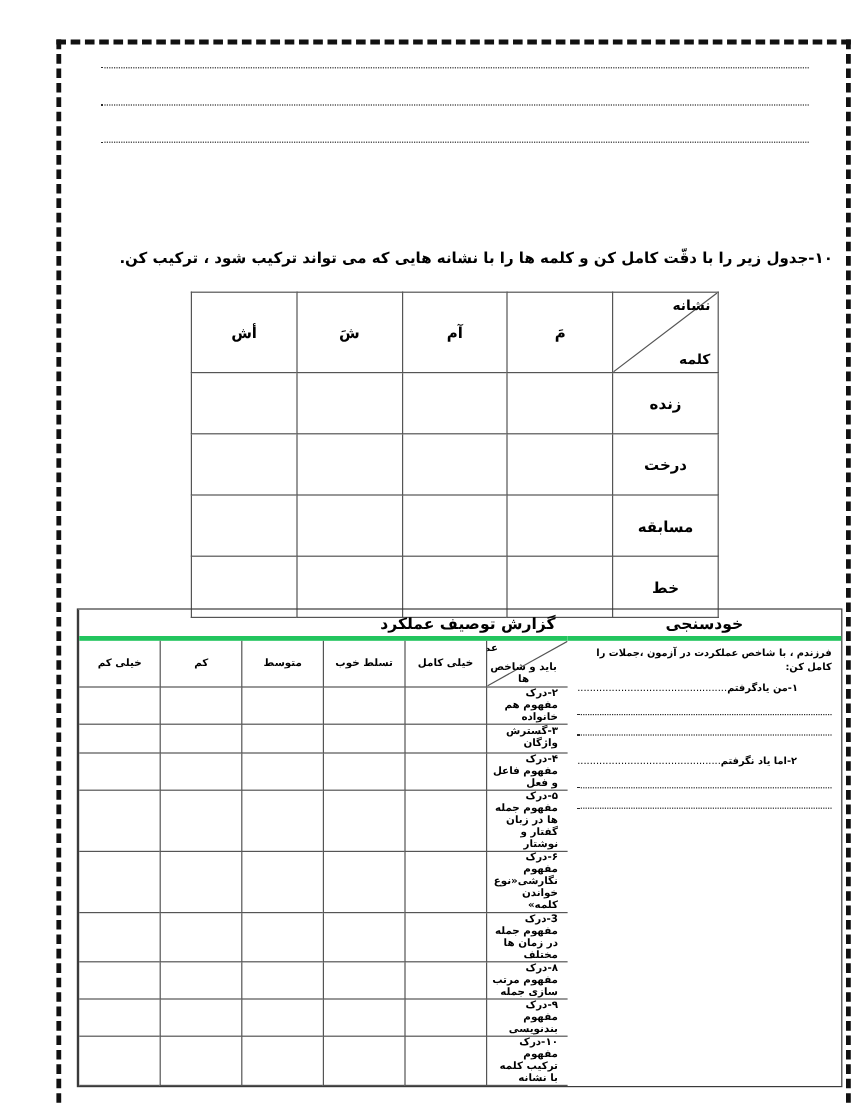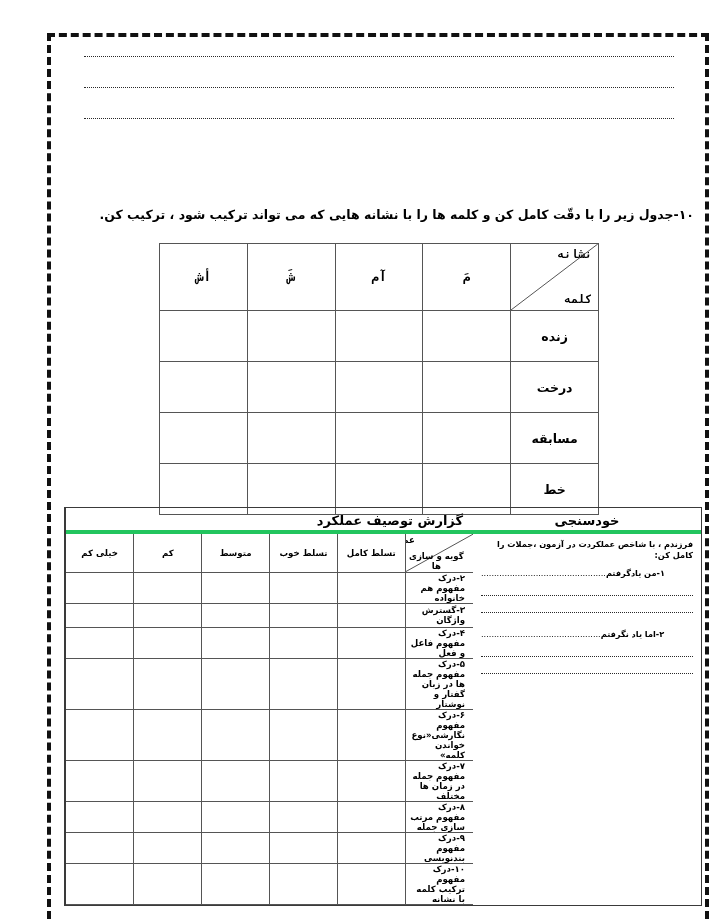--- a/index.html
+++ b/index.html
@@ -85,21 +85,21 @@
   }
   .tbl-top td {
     border: 1px solid #555555;
     height: 50px;
     text-align: center;
     vertical-align: middle;
     font-size: 12.5px;
     font-weight: bold;
     padding: 0;
   }
-  .tbl-top tr.hdr td { height: 66px; font-family: Liberation Mono, monospace; }
+  .tbl-top tr.hdr td { height: 66px; }
   .tbl-top td.corner {
     position: relative;
     padding: 0;
     overflow: hidden;
   }
   .corner-diag {
     position: absolute;
     left: 0; top: 0;
     width: 100%;
     height: 100%;
@@ -299,23 +299,23 @@
           <div class="sec-title rep">گزارش توصیف عملکرد</div>
 
           <table class="perf">
             <tbody>
                 <tr class="head">
               <td class="hcorner first">
                 <svg class="hc-diag" viewBox="0 0 100 100" preserveAspectRatio="none">
                   <line x1="0" y1="100" x2="100" y2="0" stroke="#555555" stroke-width="1" vector-effect="non-scaling-stroke"></line>
                 </svg>
                 <span class="hc-a">عملکرد</span>
-                <span class="hc-b">گویه و سازی ها</span>
+                <span class="hc-b">باید و شاخص ها</span>
               </td>
-              <td>تسلط کامل</td>
+              <td>خیلی کامل</td>
               <td>تسلط خوب</td>
               <td>متوسط</td>
               <td>کم</td>
               <td class="last">خیلی کم</td>
             </tr>
 
             <tr>
               <td class="rowlabel first">۲-درک مفهوم هم خانواده</td>
               <td></td>
               <td></td>
@@ -349,21 +349,21 @@
             </tr>
             <tr>
               <td class="rowlabel first">۶-درک مفهوم نگارشی«نوع خواندن کلمه»</td>
               <td></td>
               <td></td>
               <td></td>
               <td></td>
               <td class="last"></td>
             </tr>
             <tr>
-              <td class="rowlabel first">۷-درک مفهوم جمله در زمان ها مختلف</td>
+              <td class="rowlabel first">3-درک مفهوم جمله در زمان ها مختلف</td>
               <td></td>
               <td></td>
               <td></td>
               <td></td>
               <td class="last"></td>
             </tr>
             <tr>
               <td class="rowlabel first">۸-درک مفهوم مرتب سازی جمله</td>
               <td></td>
               <td></td>

